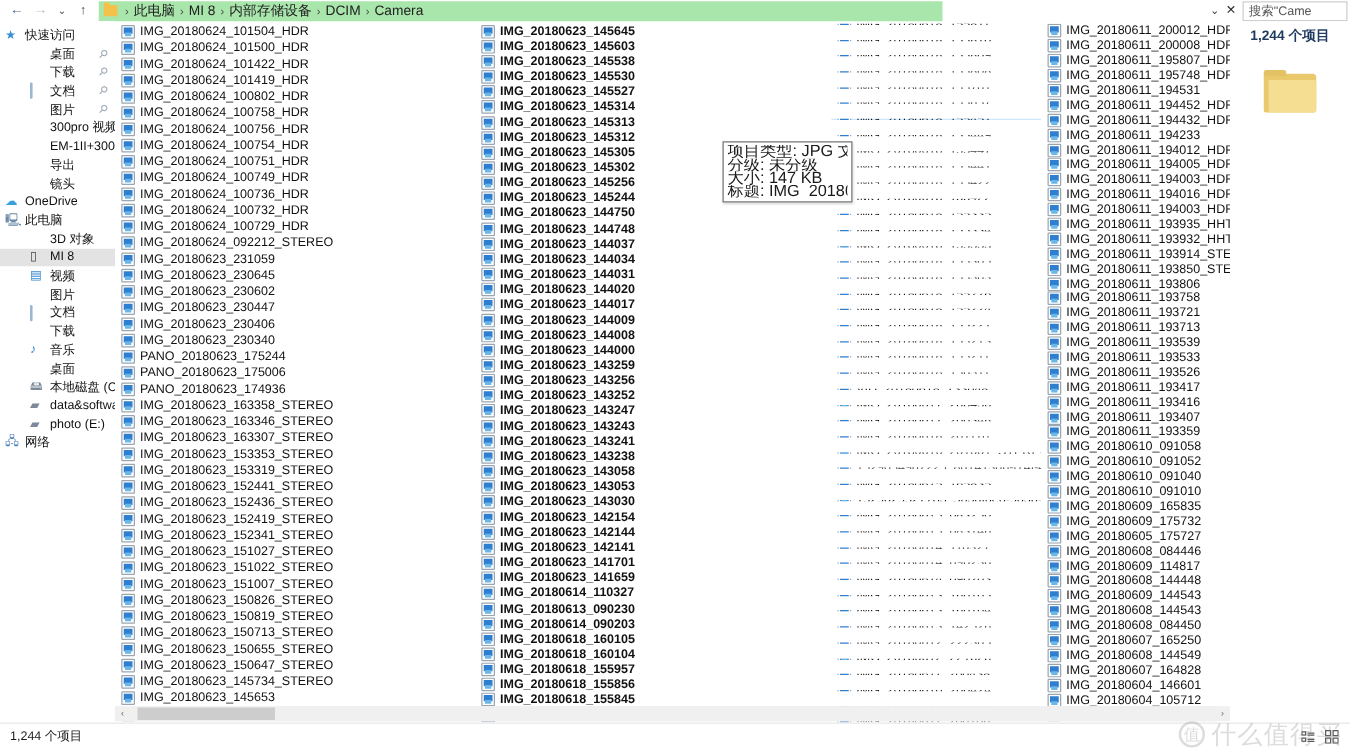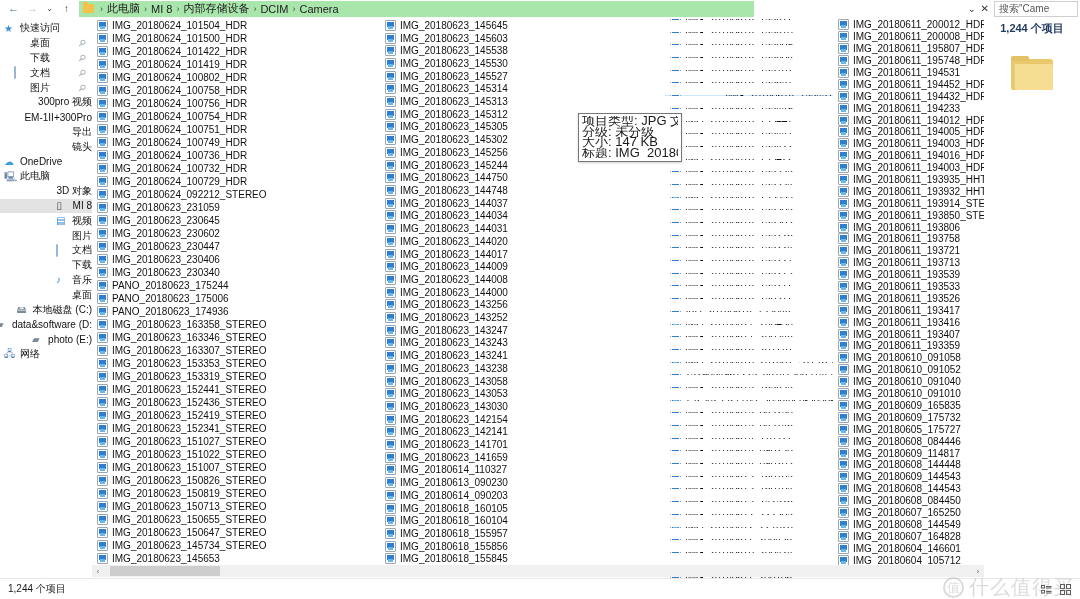--- a/index.html
+++ b/index.html
@@ -80,21 +80,21 @@
     width: 92px; height: 561px; background: #ffffff;
     padding-top: 4px; overflow: hidden; flex: 0 0 92px;
     position: relative;
   }
   .side-item {
     height: 14.8px; display: flex; align-items: center;
     font-size: 10px; color: #111; white-space: nowrap;
     padding-left: 4px;
   }
   .side-item.lvl1 { padding-left: 4px; }
-  .side-item.lvl2 { padding-left: 14px; justify-content: flex-end; }
+  .side-item.lvl2 { padding-left: 24px; }
   .side-item.sel { background: #e3e3e3; }
   .side-ico {
     width: 12px; height: 11px; margin-right: 4px; flex: 0 0 12px;
     position: relative;
   }
   .ic-star { color: #3b8fd4; font-size: 10px; line-height: 11px; }
   .ic-folder { background:#f6c550; border-radius:1px; width:11px; height:9px; margin-top:1px;}
   .ic-folder.blue { background:#86c5e8; }
   .ic-folder.doc { background:#dfe9f5; border:1px solid #9ab6d4;}
   .ic-folder.pic { background:#f0c861; }
@@ -124,41 +124,41 @@
     overflow: hidden;
   }
   .frow {
     height: 14.7px;
     display: flex; align-items: center;
     white-space: nowrap;
     font-size: 10px; color: #111;
     padding-left: 5px;
     overflow: hidden;
   }
-  .frow.sel { background: #cce8ff; justify-content: space-between; }
+  .frow.sel { background: #cce8ff; }
   .fico {
     width: 11px; height: 11px; flex: 0 0 11px; margin-right: 4px;
     background: #ffffff;
     border: 1px solid #9aa6b2;
     position: relative;
     border-radius: 1px;
   }
   .fico:before {
     content: ""; position: absolute; left: 1px; top: 1px;
     width: 7px; height: 5px; background: #2f7fd0;
   }
   .fico:after {
     content: ""; position: absolute; left: 2px; top: 5px;
     width: 5px; height: 3px; background: #69b7e8;
   }
   .fname { overflow: hidden; text-overflow: clip; }
 
   
   .c1 { width: 288px; }
-  .c2 { width: 285px; }
+  .c2 { width: 285px; font-weight: bold; }
   .c3 { width: 168px; gap: 12px; }
   .c4 { width: 155px; }
 
   
   .tooltip {
     position: absolute;
     left: 578px; top: 113px;
     width: 104px;
     background: #ffffff;
     border: 1px solid #767676;
@@ -627,20 +627,24 @@
           <div class="frow">
             <span class="fico"></span>
             <span class="fname">IMG_20180623_144008</span>
           </div>
           <div class="frow">
             <span class="fico"></span>
             <span class="fname">IMG_20180623_144000</span>
           </div>
           <div class="frow">
             <span class="fico"></span>
+            <span class="fname">IMG_20180623_143259</span>
+          </div>
+          <div class="frow">
+            <span class="fico"></span>
             <span class="fname">IMG_20180623_143256</span>
           </div>
           <div class="frow">
             <span class="fico"></span>
             <span class="fname">IMG_20180623_143252</span>
           </div>
           <div class="frow">
             <span class="fico"></span>
             <span class="fname">IMG_20180623_143247</span>
           </div>
@@ -664,20 +668,24 @@
             <span class="fico"></span>
             <span class="fname">IMG_20180623_143053</span>
           </div>
           <div class="frow">
             <span class="fico"></span>
             <span class="fname">IMG_20180623_143030</span>
           </div>
           <div class="frow">
             <span class="fico"></span>
             <span class="fname">IMG_20180623_142154</span>
+          </div>
+          <div class="frow">
+            <span class="fico"></span>
+            <span class="fname">IMG_20180623_142144</span>
           </div>
           <div class="frow">
             <span class="fico"></span>
             <span class="fname">IMG_20180623_142141</span>
           </div>
           <div class="frow">
             <span class="fico"></span>
             <span class="fname">IMG_20180623_141701</span>
           </div>
           <div class="frow">

